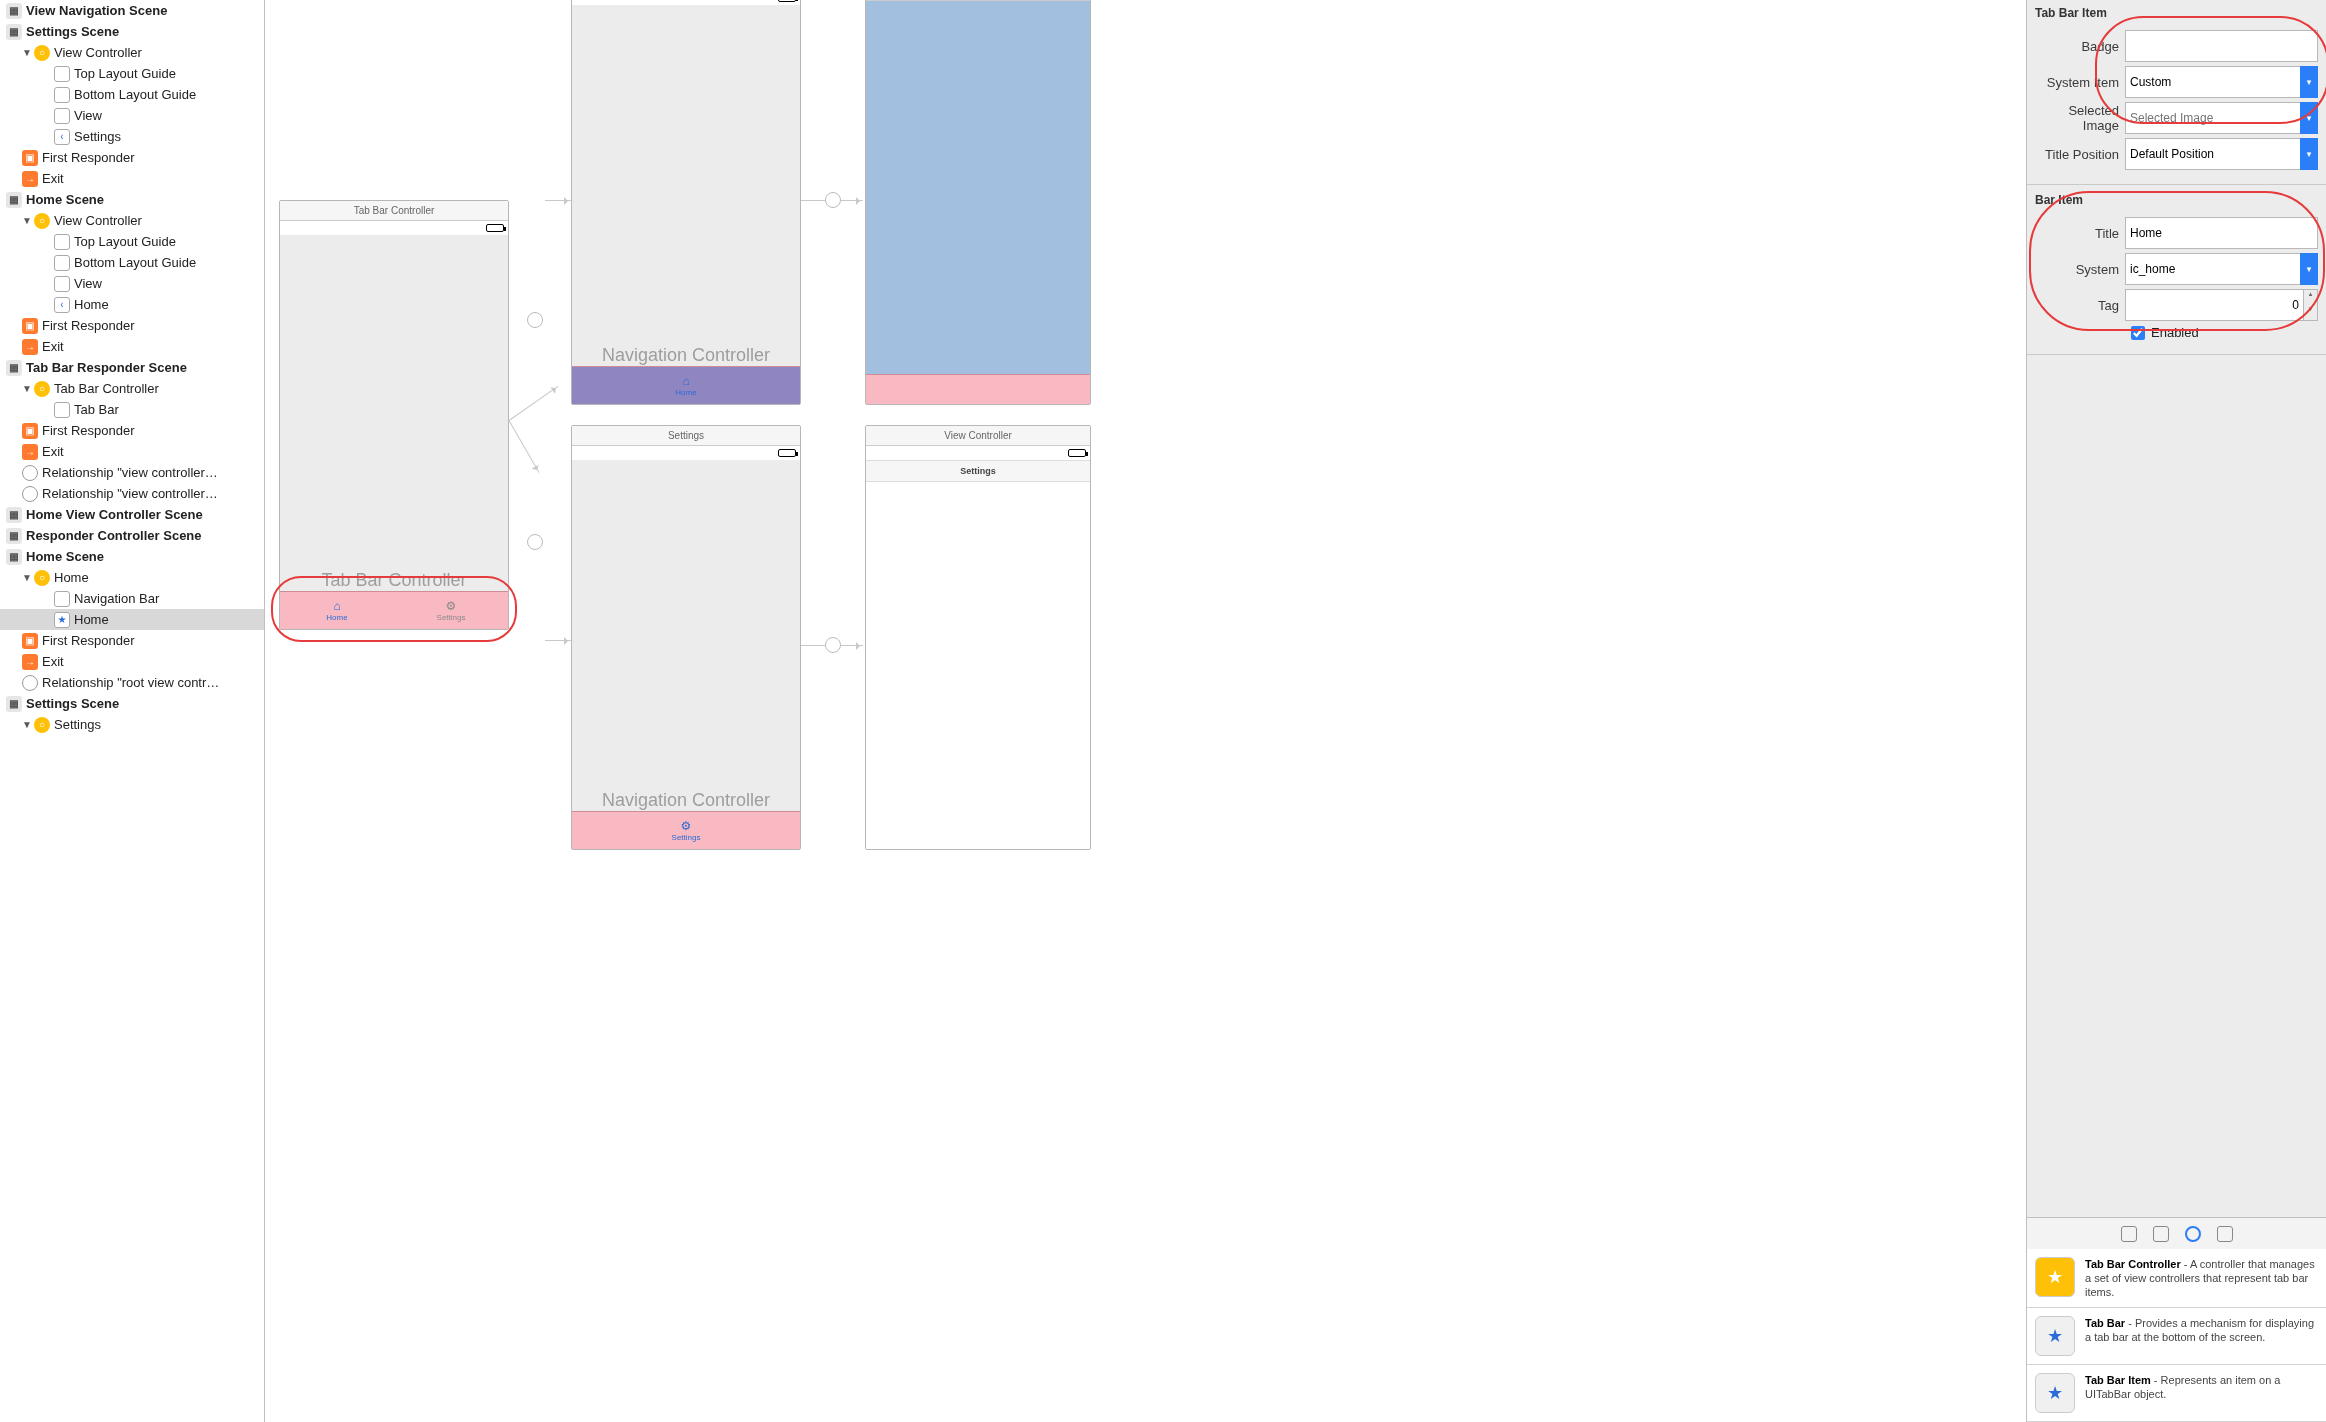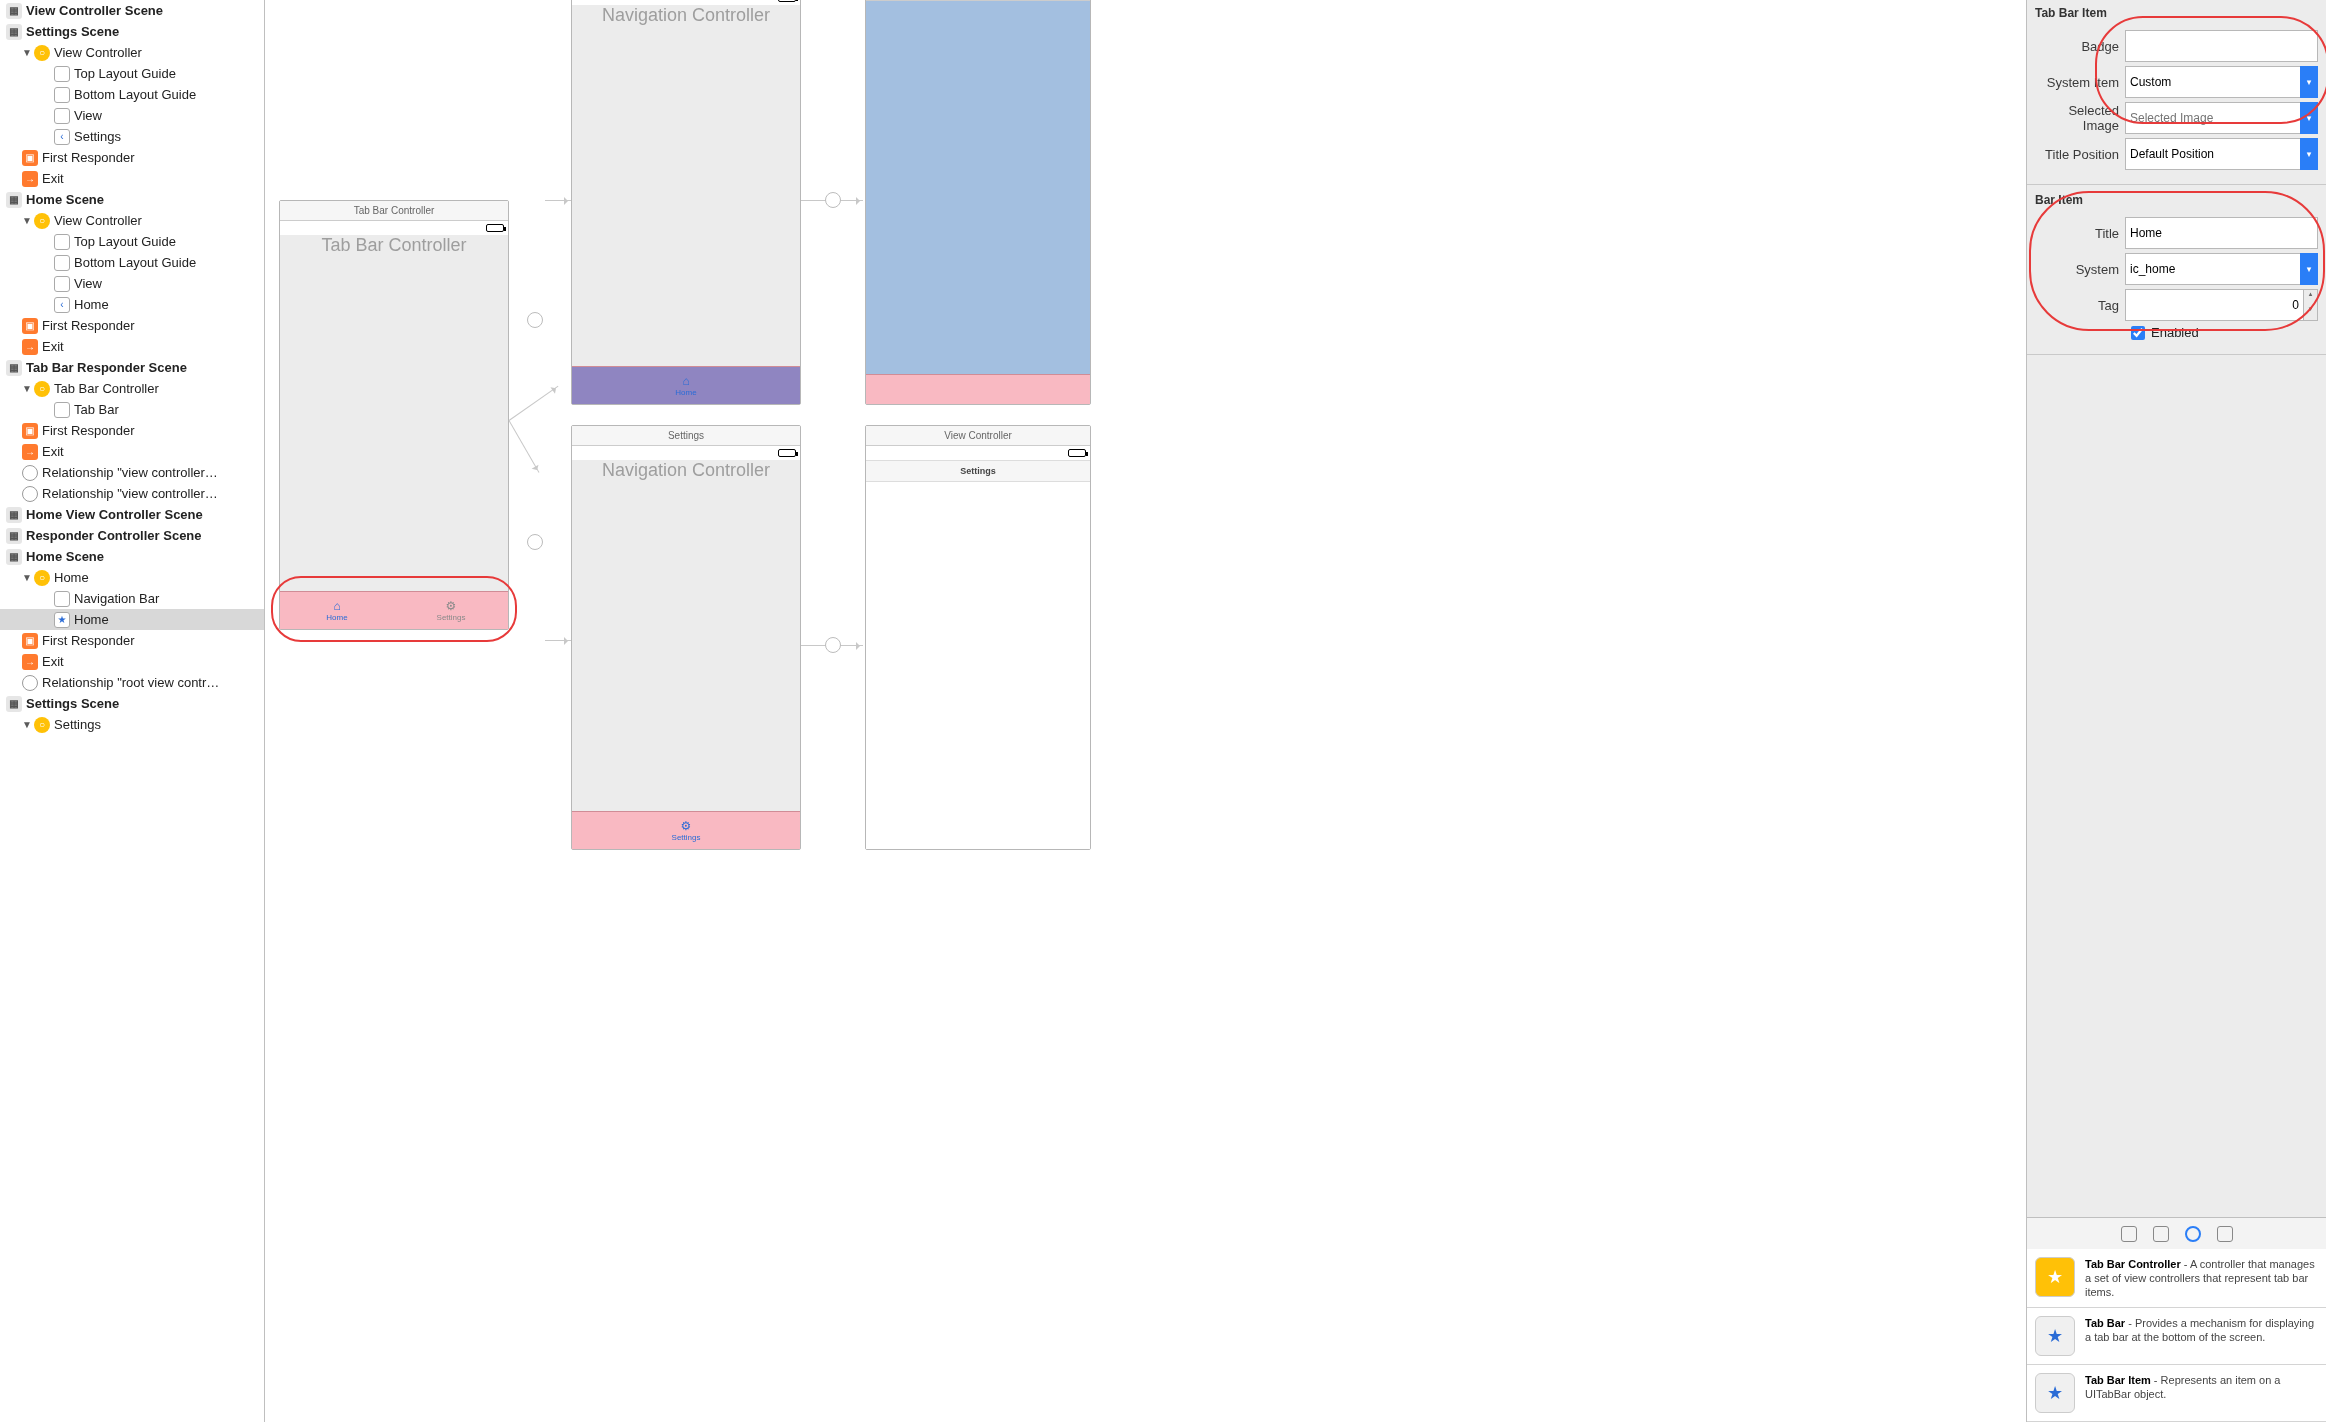--- a/index.html
+++ b/index.html
@@ -24,21 +24,21 @@
 .ic-rel{border:1.5px solid #9a9a9a;border-radius:50%;background:#fff}
 .ic-star{background:#fff;border:1px solid #aaa;color:#2b6cd6}
 
 
 .canvas { flex:1; position:relative; background:#fff; overflow:hidden; }
 .phone { position:absolute; background:#ececec; border:1px solid #b7b7b7; border-radius:2px; }
 .phone .status{height:14px;background:#fff;display:flex;justify-content:flex-end;align-items:center;padding:0 4px}
 .phone .status .batt{width:18px;height:8px;border:1px solid #000;border-radius:2px;position:relative}
 .phone .status .batt::after{content:"";width:2px;height:4px;background:#000;position:absolute;right:-3px;top:1.5px}
 .phone .titlebar{height:20px;background:#f6f6f6;border-bottom:1px solid #ccc;display:flex;align-items:center;justify-content:center;font-size:10px;color:#666}
-.phone .body{flex:1;display:flex;align-items:flex-start;justify-content:center;font-size:18px;color:#9e9e9e;font-weight:400}
+.phone .body{flex:1;display:flex;align-items:flex-end;justify-content:center;font-size:18px;color:#9e9e9e;font-weight:400}
 .phone { display:flex; flex-direction:column; }
 .tabbar{height:38px;background:#f9b9c2;display:flex;border-top:1px solid #d08c96}
 .tabbar.blue{background:#8f85c1}
 .tabitem{flex:1;display:flex;flex-direction:column;align-items:center;justify-content:center;font-size:8px;color:#2b6cd6}
 .tabitem.inactive{color:#8a8a8a}
 .tabitem .ti-ic{font-size:12px}
 
 
 .conn{position:absolute;width:16px;height:16px;border:1.5px solid #bcbcbc;border-radius:50%;background:#fff}
 .arrow{position:absolute;height:1px;border-top:1.5px solid #c8c8c8}
@@ -81,21 +81,21 @@
 .bar-pale{background:#dbe6f3 !important;height:26px;border:none}
 .mini-title{height:22px;font-size:9px;color:#444;background:#f6f6f6;border-top:1px solid #ddd;border-bottom:1px solid #ddd;display:flex;align-items:center;justify-content:center}
 .fill{flex:1}
 </style>
 </head>
 <body>
 
 <div class="outline">
   <div class="o-row bold">
       <span class="ic ic-scene">▦</span>
-      <span>View Controller Scene</span>
+      <span>View Navigation Scene</span>
     </div>
 
   <div class="o-row bold">
       <span class="ic ic-scene">▦</span>
       <span>Settings Scene</span>
     </div>
   <div class="o-row">
       <span class="sp sp1"></span>
       <span class="tri">▼</span>
       <span class="ic ic-vc">○</span>

